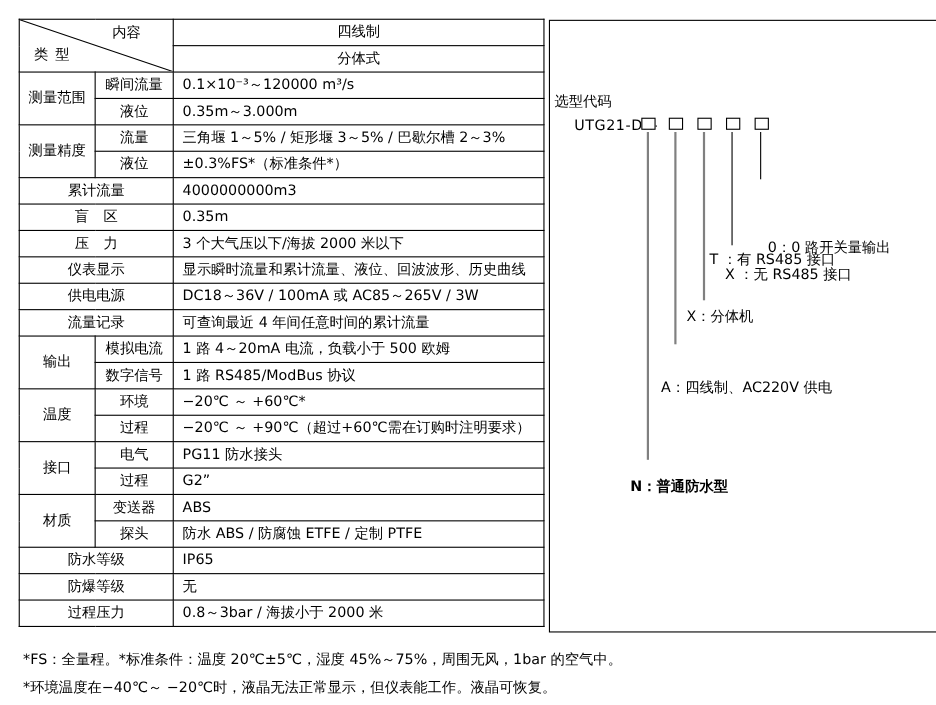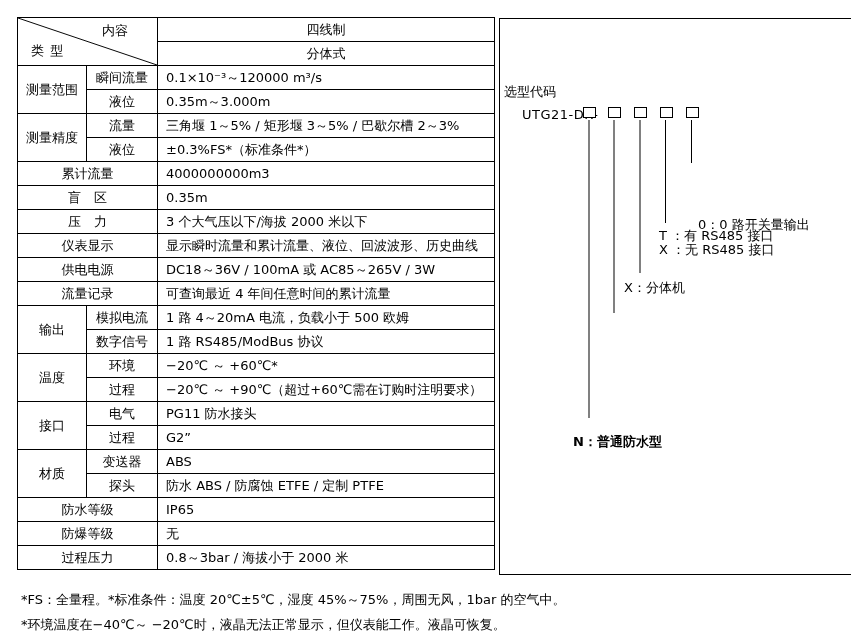--- a/index.html
+++ b/index.html
@@ -30,21 +30,21 @@
   .code-box { position:absolute; top:88px; width:13px; height:11px; border:1px solid #000; background:#fff; }
   .b1{left:83px;} .b2{left:108px;} .b3{left:134px;} .b4{left:160px;} .b5{left:186px;}
   .vline { position:absolute; top:101px; width:1px; background:#000; }
   .l1{left:88px;  width:2px; height:298px; background:#808080;}
   .l2{left:113px; width:2px; height:193px; background:#808080;}
   .l3{left:139px; width:2px; height:153px; background:#808080;}
   .l4{left:165px; height:103px;}
   .l5{left:191px; height:43px;}
   .dlabel { position:absolute; white-space:nowrap; }
   .d0{left:198px; top:151px;margin-top:46px;}
-  .d1{left:159px; top:208px;}
+  .d1{left:145px; top:208px;}
   .d2{left:159px; top:222px;}
   .d3{left:124px; top:260px;}
   .d4{left:101px; top:309px;}
   .d5{left:101px; top:324px;}
   .d6{left:73px;  top:414px;font-weight:bold;}
   .d7{left:73px;  top:428px;}
   
   .note { position:absolute; left:21px; white-space:nowrap; }
   .n1{top:591px;} .n2{top:616px;}
 </style>
@@ -185,17 +185,18 @@
   <div class="vline l1"></div>
   <div class="vline l2"></div>
   <div class="vline l3"></div>
   <div class="vline l4"></div>
   <div class="vline l5"></div>
 
   <div class="dlabel d0">0：0 路开关量输出</div>
   <div class="dlabel d1">T ：有 RS485 接口</div>
   <div class="dlabel d2">X ：无 RS485 接口</div>
   <div class="dlabel d3">X：分体机</div>
+  <div class="dlabel d5">A：四线制、AC220V 供电</div>
   <div class="dlabel d6">N：普通防水型</div>
 </div>
 
 <div class="note n1">*FS：全量程。*标准条件：温度 20℃±5℃，湿度 45%～75%，周围无风，1bar 的空气中。</div>
 <div class="note n2">*环境温度在−40℃～ −20℃时，液晶无法正常显示，但仪表能工作。液晶可恢复。</div>
 
 </body></html>

